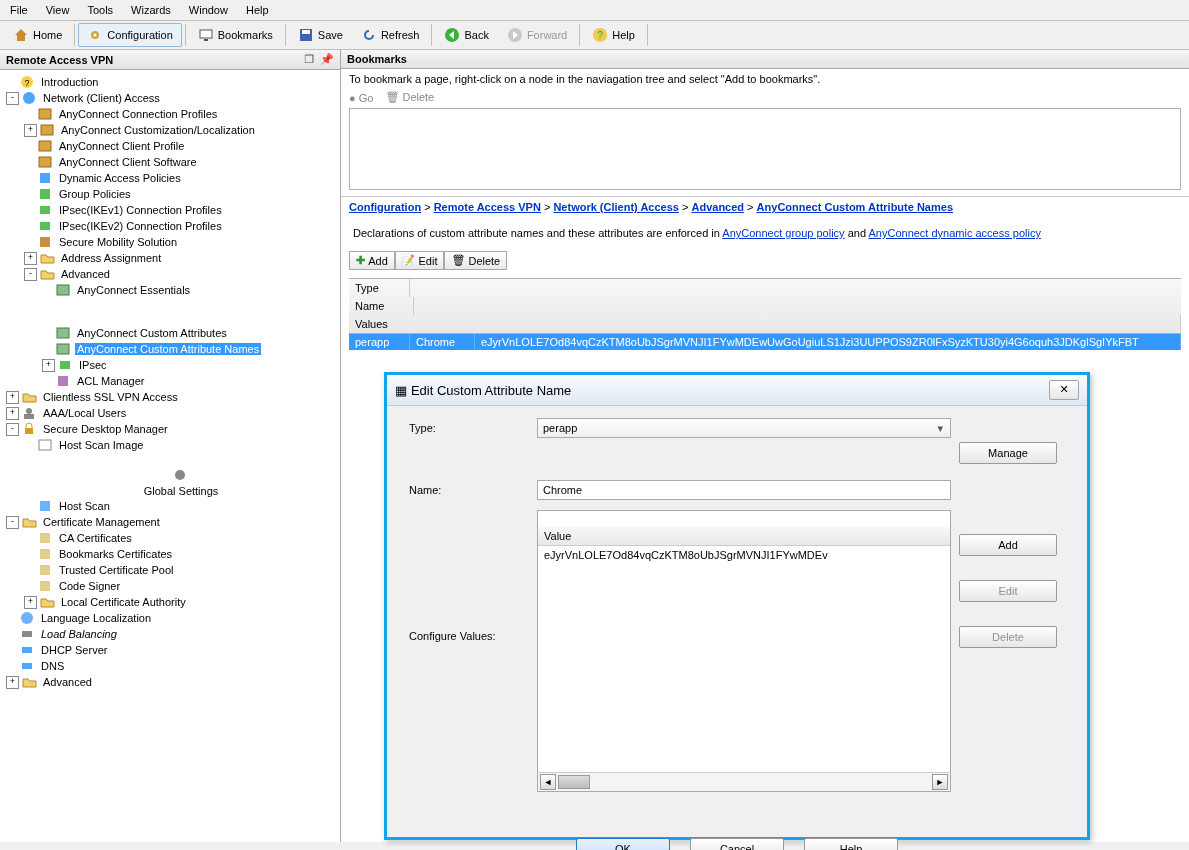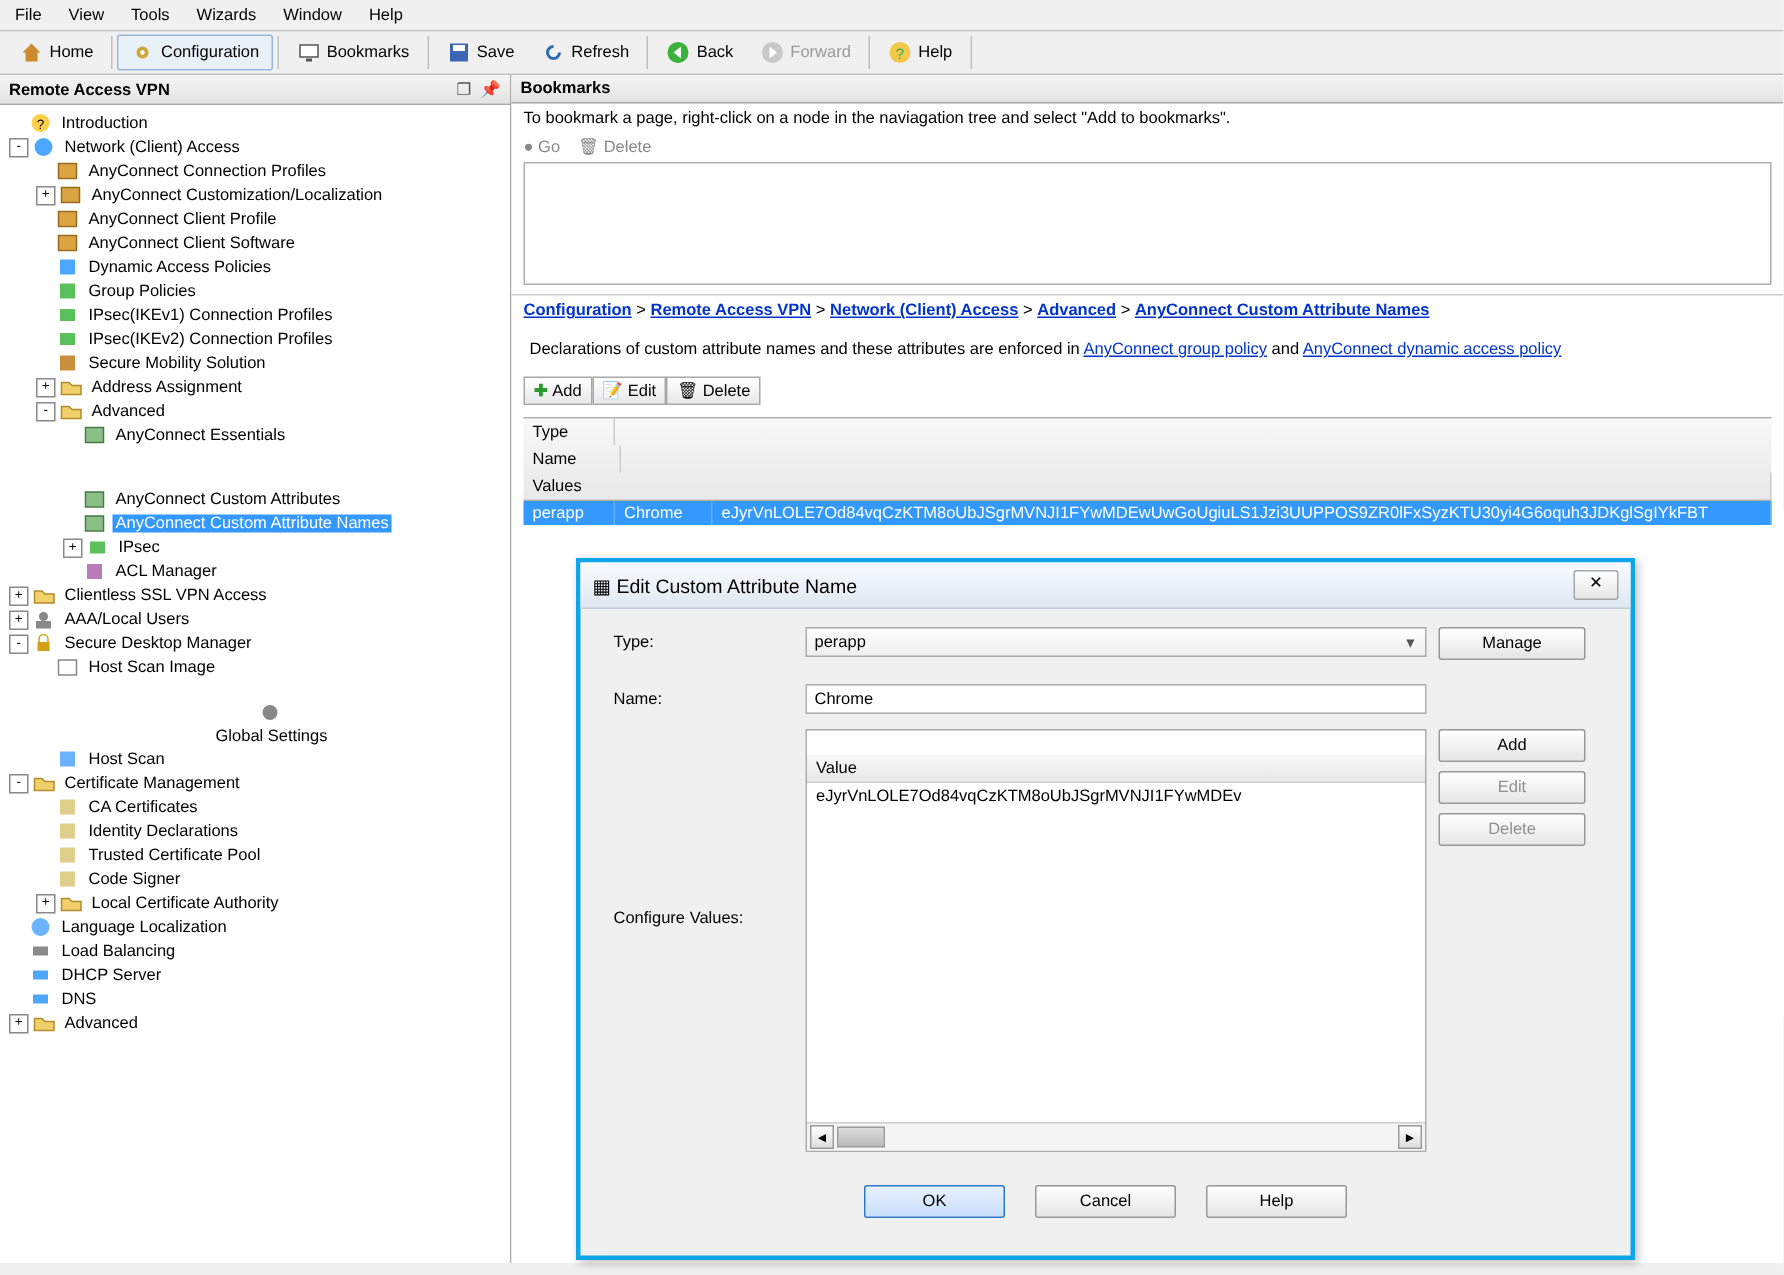--- a/index.html
+++ b/index.html
@@ -105,21 +105,21 @@
   align-items: center;
   border-bottom: 1px solid #c3ccd6;
 }
 .close-x { width: 28px; height: 18px; border: 1px solid #a5a5a5; border-radius: 2px; background: linear-gradient(#fff,#e6e6e6); text-align:center; font-size:11px; line-height:16px; }
 .dialog .form { padding: 12px 18px 12px 22px; display:grid; grid-template-columns: 120px 1fr 110px; gap: 10px 8px; align-items: start; }
 .form-label { padding-top: 4px; }
 .form-input, .form-select { border: 1px solid #aaa; padding: 3px 5px; background: #fff; width: 100%; box-sizing: border-box; font: inherit; }
 .form-select { appearance:none; background:linear-gradient(#fff,#eee); padding-right:20px; position:relative;}
 .sel-wrap{position:relative; display:block;}
 .sel-wrap:after{content:"▾"; position:absolute; right:8px; top:4px; color:#555; pointer-events:none;}
-.btn { border: 1px solid #999; background: linear-gradient(#fff,#e6e6e6); padding: 4px 0; text-align: center; border-radius: 2px; margin-bottom:6px; width:96px; }
+.btn { border: 1px solid #999; background: linear-gradient(#fff,#e6e6e6); padding: 4px 0; text-align: center; border-radius: 2px; margin-bottom:6px; width:96px;margin-top:24px; }
 .btn[data-disabled="true"]{ color:#909090; }
 .value-box { border:1px solid #aaa; background:#fff; height:280px; grid-column:2; display:flex; flex-direction:column;}
 .value-head { background:linear-gradient(#f8f8f8,#e8e8e8); padding:3px 6px; border-bottom:1px solid #ccc;margin-top:16px; }
 .value-row { padding:3px 6px; }
 .value-scroll { margin-top:auto; height:18px; background:#f4f4f4; border-top:1px solid #ccc; position:relative;}
 .value-scroll .thumb{position:absolute; left:20px; top:2px; width:30px; height:12px; background:linear-gradient(#ddd,#bbb); border:1px solid #999;}
 .value-scroll .ar{position:absolute; top:1px; width:14px; height:14px; text-align:center; font-size:9px; line-height:14px; border:1px solid #999; background:linear-gradient(#fff,#ddd);}
 .value-scroll .ar.l{left:2px;} .value-scroll .ar.r{right:2px;}
 .side-btns{grid-column:3;}
 .dialog-btns{ display:flex; gap:20px; justify-content:center; padding:10px 0 14px 0; }
@@ -395,21 +395,21 @@
           <span class="node-icon"><svg width="16" height="14">
               <rect x="2" y="2" width="10" height="10" fill="#e0cf8a"></rect>
             </svg></span>
           <span class="lbl">CA Certificates</span>
         </div>
         <div class="tree-node" style="padding-left: 22px;">
           <span class="expander none"></span>
           <span class="node-icon"><svg width="16" height="14">
               <rect x="2" y="2" width="10" height="10" fill="#e0cf8a"></rect>
             </svg></span>
-          <span class="lbl">Identity Declarations</span>
+          <span class="lbl">Bookmarks Certificates</span>
         </div>
         <div class="tree-node" style="padding-left: 22px;">
           <span class="expander none"></span>
           <span class="node-icon"><svg width="16" height="14">
               <rect x="2" y="2" width="10" height="10" fill="#e0cf8a"></rect>
             </svg></span>
           <span class="lbl">Trusted Certificate Pool</span>
         </div>
         <div class="tree-node" style="padding-left: 22px;">
           <span class="expander none"></span>
@@ -425,21 +425,21 @@
             </svg></span>
           <span class="lbl">Local Certificate Authority</span>
         </div>
         <div class="tree-node" style="padding-left: 4px;">
           <span class="expander none"></span>
           <span class="node-icon"><svg width="16" height="14">
               <circle cx="7" cy="7" r="6" fill="#6bb3ff"></circle>
             </svg></span>
           <span class="lbl">Language Localization</span>
         </div>
-        <div class="tree-node" style="padding-left: 4px;">
+        <div class="tree-node" style="padding-left: 4px; font-style: italic;">
           <span class="expander none"></span>
           <span class="node-icon"><svg width="16" height="14">
               <rect x="2" y="4" width="10" height="6" fill="#8a8a8a"></rect>
             </svg></span>
           <span class="lbl">Load Balancing</span>
         </div>
         <div class="tree-node" style="padding-left: 4px;">
           <span class="expander none"></span>
           <span class="node-icon"><svg width="16" height="14">
               <rect x="2" y="4" width="10" height="6" fill="#4da6ff"></rect>

